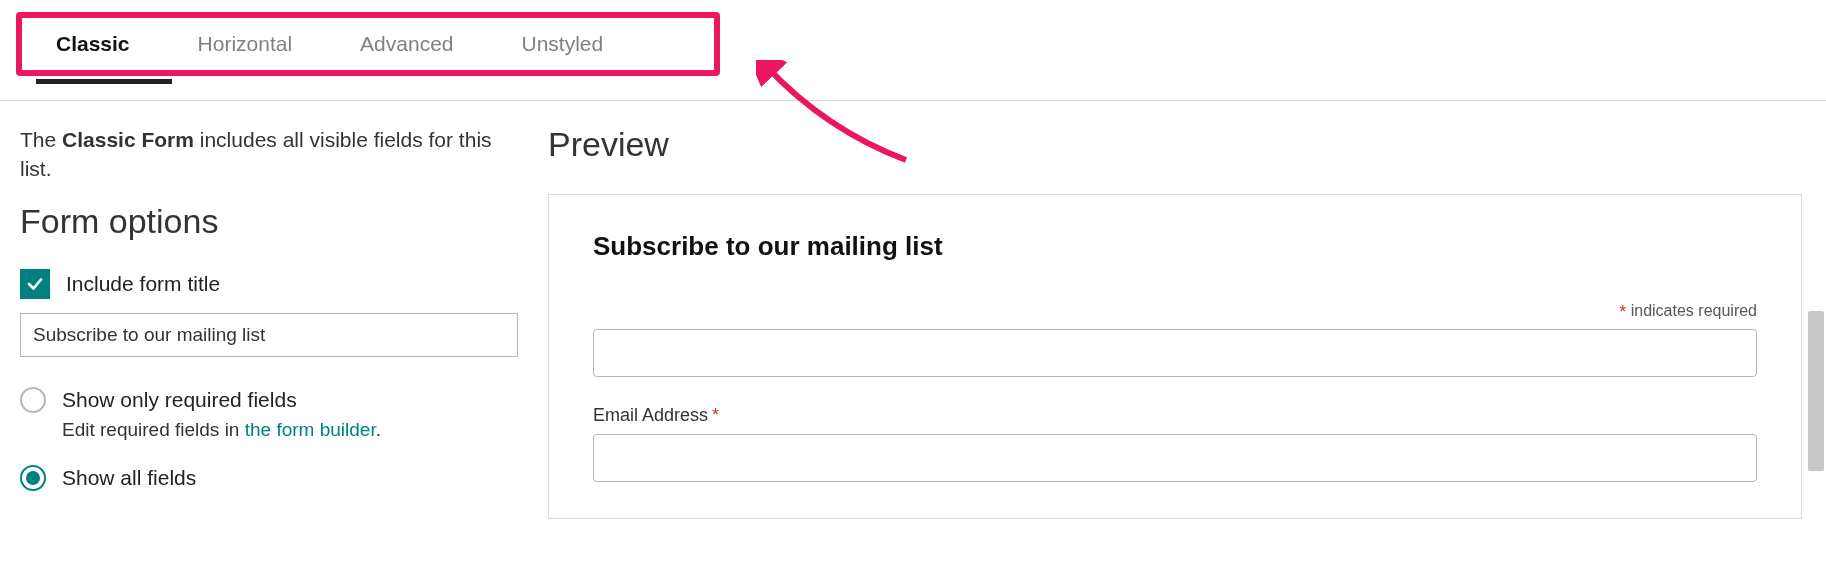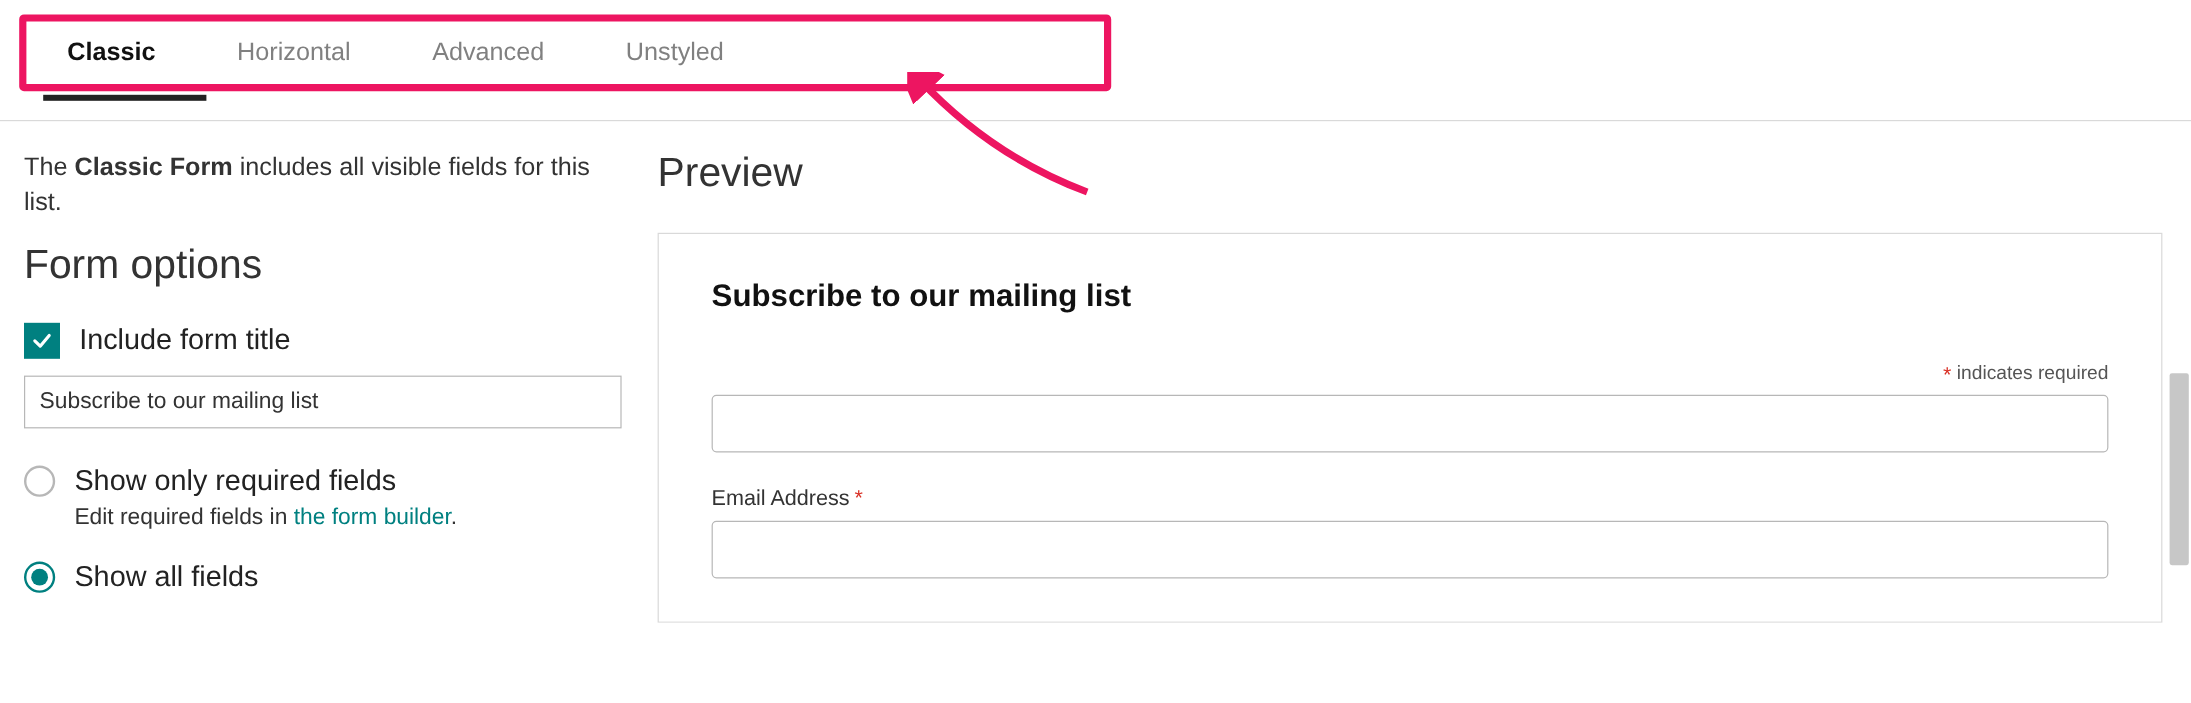--- a/index.html
+++ b/index.html
@@ -8,21 +8,21 @@
     font-family: -apple-system, BlinkMacSystemFont, "Segoe UI", Helvetica, Arial, sans-serif;
     color: #222;
     background: #fff;
     width: 1826px;
   }
   .tabs {
     display: flex;
     gap: 0;
     border: 6px solid #ed1561;
     border-radius: 4px;
-    width: 910px;
+    width: 704px;
     margin-left: 16px;
     margin-top: 12px;
     position: relative;
   }
   .tab {
     padding: 14px 34px;
     font-size: 21px;
     color: #808080;
     cursor: pointer;
   }
@@ -78,21 +78,21 @@
   .checkbox {
     width: 30px;
     height: 30px;
     background: #008080;
     display: flex;
     align-items: center;
     justify-content: center;
     flex-shrink: 0;
   }
   .checkbox svg { width: 18px; height: 18px; }
-  .option-label { font-size: 24px; color: #222; }
+  .option-label { font-size: 21px; color: #222; }
   .text-input {
     width: 498px;
     height: 44px;
     border: 1px solid #b7b7b7;
     font-size: 19px;
     padding: 0 12px;
     color: #333;
     margin-bottom: 30px;
   }
   .radio {

